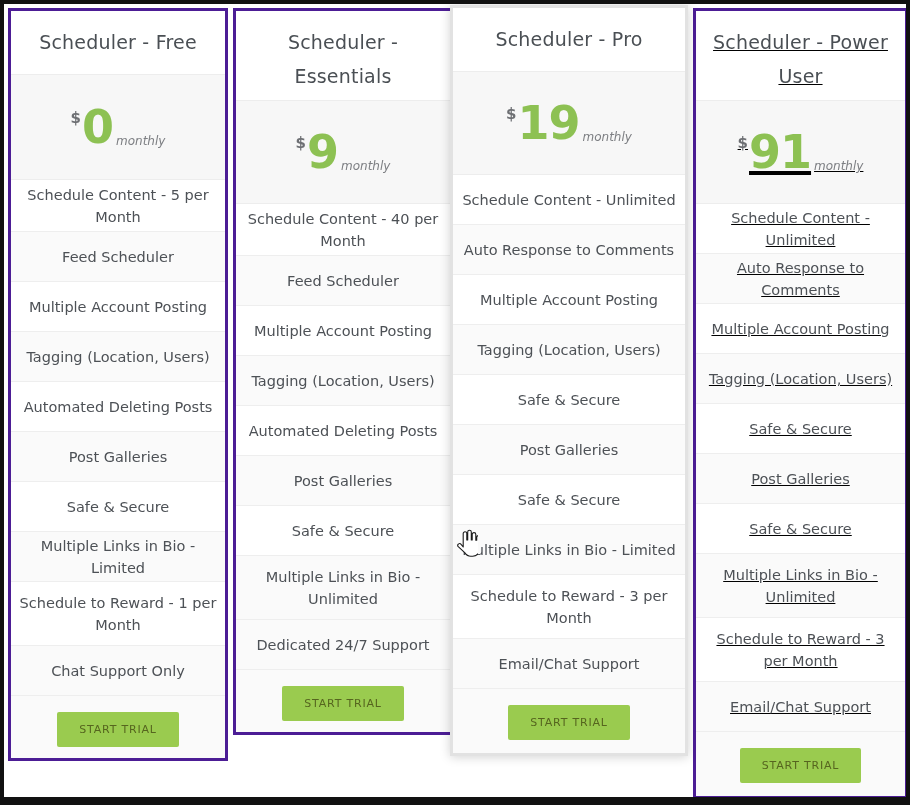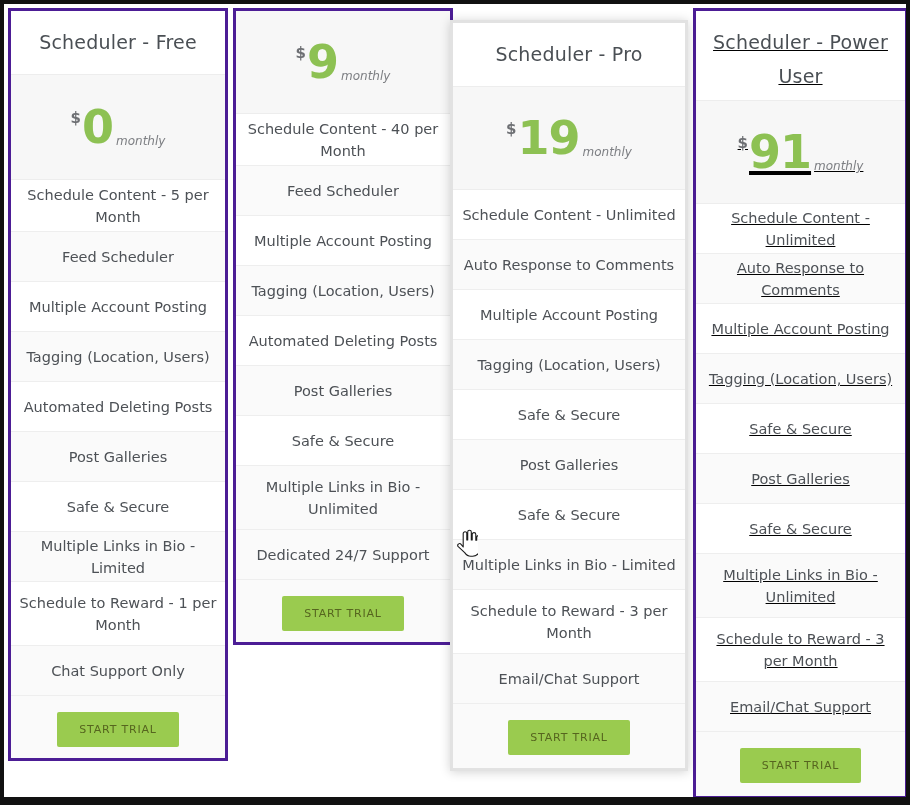--- a/index.html
+++ b/index.html
@@ -210,20 +210,23 @@
             <div class="feature" style="height: 64px; display: flex; align-items: center; justify-content: flex-start;">
               <span>Schedule to Reward - 1 per Month</span>
             </div>
             <div class="feature alt" style="height: 50px; display: flex; align-items: center; justify-content: center;">
               <span>Chat Support Only</span>
             </div>
           </div>
           <div class="cta-row" style="height: 62px;"><button class="cta-btn">START TRIAL</button></div>
         </div>
         <div class="card" style="left: 229px; top: 4px; width: 220px;">
+          <div class="card-header" style="height: 90px;">
+            <div class="card-title">Scheduler - Essentials</div>
+          </div>
           <div class="price-block" style="height: 103px;">
             <div class="price-inner">
               <span class="currency">$</span>
               <span class="amount">9</span>
               <span class="period">monthly</span>
             </div>
           </div>
           <div class="features">
             <div class="feature" style="height: 52px; display: flex; align-items: center; justify-content: center;">
               <span>Schedule Content - 40 per Month</span>
@@ -248,21 +251,21 @@
             </div>
             <div class="feature alt" style="height: 64px; display: flex; align-items: center; justify-content: center;">
               <span>Multiple Links in Bio - Unlimited</span>
             </div>
             <div class="feature alt" style="height: 50px; display: flex; align-items: center; justify-content: center;">
               <span>Dedicated 24/7 Support</span>
             </div>
           </div>
           <div class="cta-row" style="height: 62px;"><button class="cta-btn">START TRIAL</button></div>
         </div>
-        <div class="card raised" style="left: 446px; top: 16px; width: 238px;">
+        <div class="card raised" style="left: 446px; top: 1px; width: 238px;">
           <div class="card-header" style="height: 64px;">
             <div class="card-title">Scheduler - Pro</div>
           </div>
           <div class="price-block" style="height: 103px;">
             <div class="price-inner">
               <span class="currency">$</span>
               <span class="amount">19</span>
               <span class="period">monthly</span>
             </div>
           </div>

